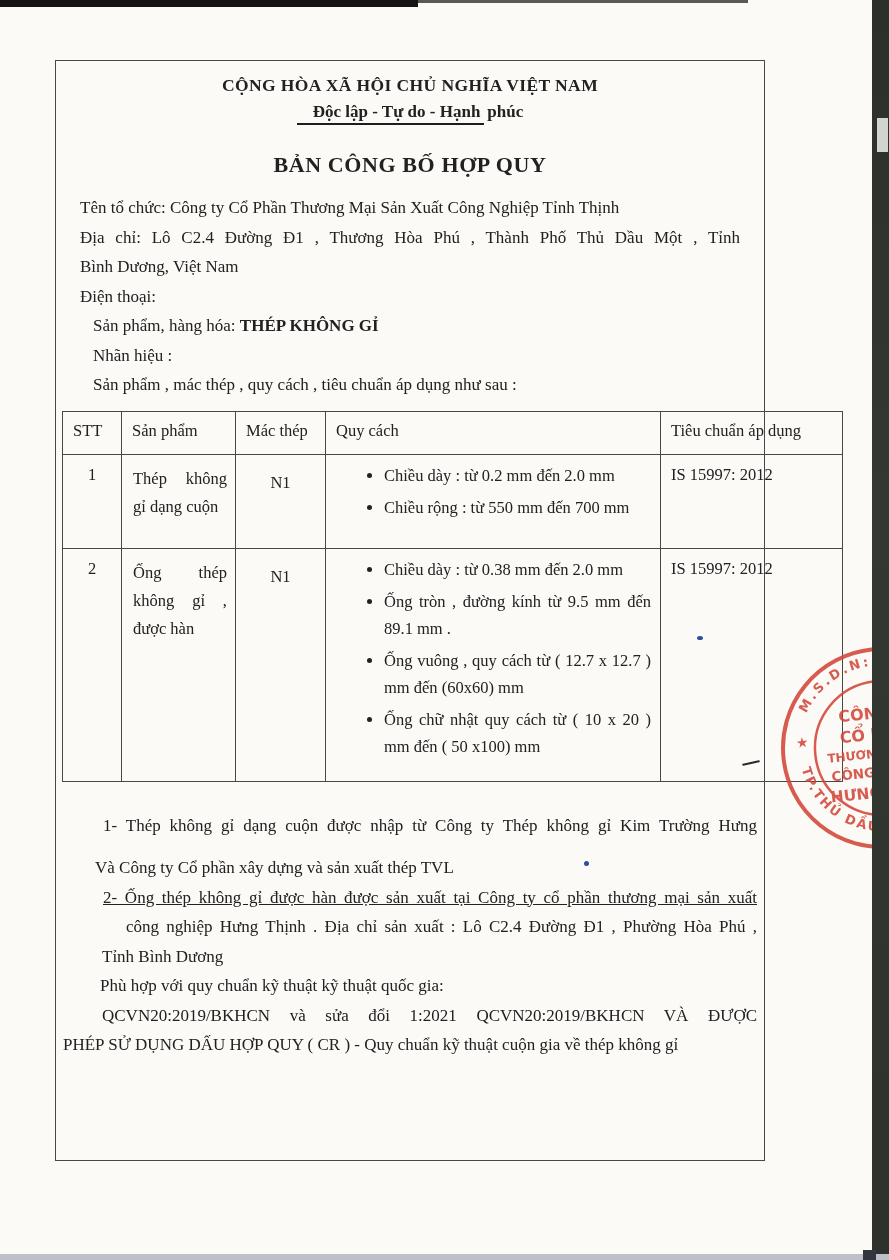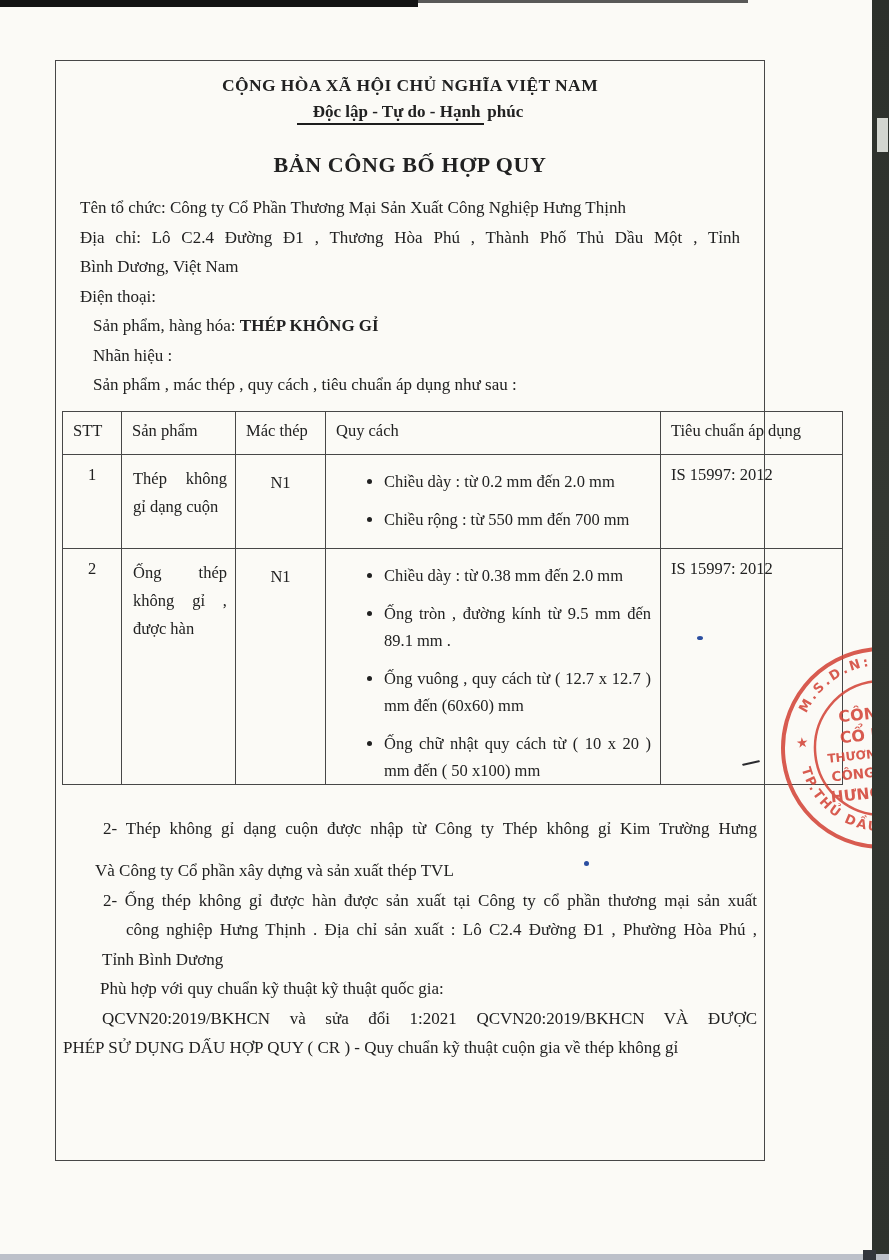--- a/index.html
+++ b/index.html
@@ -51,30 +51,30 @@
     font-size:16.5px;
   }
   table.spec th, table.spec td { border:1.5px solid #474747; vertical-align:top; box-sizing:border-box; }
   table.spec th { font-weight:normal; text-align:left; height:43px; padding:9px 4px 0 10px; }
   th.c-stt, td.c-stt { text-align:center; padding-left:2px; padding-right:2px; }
   td.c-stt { padding-top:10px; }
   td.c-sp { padding:10px 8px 0 11px; text-align:justify; line-height:28px; }
   td.c-mt { text-align:center; padding-top:18px; }
   td.c-qc { padding:2px 4px 0 0; }
   td.c-qc ul { margin:0; padding-left:58px; }
-  td.c-qc li { margin-top:11px; line-height:27px; text-align:justify; padding-right:5px; }
+  td.c-qc li { margin-top:5px; line-height:27px; text-align:justify; padding-right:5px; }
   td.c-tc { padding:10px 4px 0 10px; }
   tr.r1 td { height:94px; }
   tr.r2 td { height:233px; }
 
   
   .notes { margin-top:29px; margin-right:-17px; font-size:17px; line-height:29.5px; }
   .n1a { margin-left:23px; }
   .n1b { margin-left:15px;margin-top:13px; }
-  .n2a { margin-left:23px; }
+  .n2a { margin-left:23px;text-decoration:underline; }
   .n2b, .n2c { margin-left:46px; }
   .tinh { margin-left:22px; }
   .phuhop { margin-left:20px; }
   .qcvn1 { margin-left:22px; }
   .qcvn2 { margin-left:-17px; }
 
   
   .stamp { position:absolute; left:777px; top:643px; width:210px; height:210px; z-index:3;
            transform:rotate(-6deg); opacity:.88; }
   .stamp text { font-family:"DejaVu Sans","Liberation Sans",sans-serif; font-weight:bold; fill:#d4463a; }
@@ -97,21 +97,21 @@
   <div class="content">
 
     <div class="center country-line">CỘNG HÒA XÃ HỘI CHỦ NGHĨA VIỆT NAM</div>
     <div class="center motto-line">
       <span class="motto-underlined">Độc lập - Tự do - Hạnh</span><span class="motto-tail">phúc</span>
     </div>
 
     <div class="center doc-title">BẢN CÔNG BỐ HỢP QUY</div>
 
     <div class="info">
-      <div>Tên tổ chức: Công ty Cổ Phần Thương Mại Sản Xuất Công Nghiệp Hưng Thịnh</div>
+      <div>Tên tổ chức: Công ty Cổ Phần Thương Mại Sản Xuất Công Nghiệp Tỉnh Thịnh</div>
       <div class="jl">Địa chỉ: Lô C2.4 Đường Đ1 , Thương Hòa Phú , Thành Phố Thủ Dầu Một , Tỉnh</div>
       <div>Bình Dương, Việt Nam</div>
       <div>Điện thoại:</div>
       <div class="indent-sm">
         <span>Sản phẩm, hàng hóa: </span><span class="bold">THÉP KHÔNG GỈ</span>
       </div>
       <div class="indent-sm">Nhãn hiệu :</div>
       <div class="indent-sm">Sản phẩm , mác thép , quy cách , tiêu chuẩn áp dụng như sau :</div>
     </div>
 
@@ -154,21 +154,21 @@
             <li>Ống vuông , quy cách từ ( 12.7 x 12.7 ) mm đến (60x60) mm</li>
             <li>Ống chữ nhật quy cách từ ( 10 x 20 ) mm đến ( 50 x100) mm</li>
           </ul>
         </td>
         <td class="c-tc">IS 15997: 2012</td>
       </tr>
     </tbody>
       </table>
 
     <div class="notes">
-      <div class="n1a jl">2-  Thép không gỉ dạng cuộn được nhập từ Công ty Thép không gỉ Kim Trường Hưng</div>
+      <div class="n1a jl">1-  Thép không gỉ dạng cuộn được nhập từ Công ty Thép không gỉ Kim Trường Hưng</div>
       <div class="n1b">Và Công ty Cổ phần xây dựng và sản xuất thép TVL</div>
       <div class="n2a jl">2-  Ống thép không gỉ được hàn được sản xuất tại Công ty cổ phần thương mại sản xuất</div>
       <div class="n2b jl">công nghiệp Hưng Thịnh . Địa chỉ sản xuất : Lô C2.4 Đường Đ1 , Phường Hòa Phú ,</div>
       <div class="tinh">Tỉnh Bình Dương</div>
       <div class="phuhop">Phù hợp với quy chuẩn kỹ thuật kỹ thuật quốc gia:</div>
       <div class="qcvn1 jl">QCVN20:2019/BKHCN  và  sửa  đổi  1:2021  QCVN20:2019/BKHCN  VÀ  ĐƯỢC</div>
       <div class="qcvn2">PHÉP SỬ DỤNG DẤU HỢP QUY ( CR ) -  Quy chuẩn kỹ thuật cuộn gia về thép không gỉ</div>
     </div>
 
   </div>

